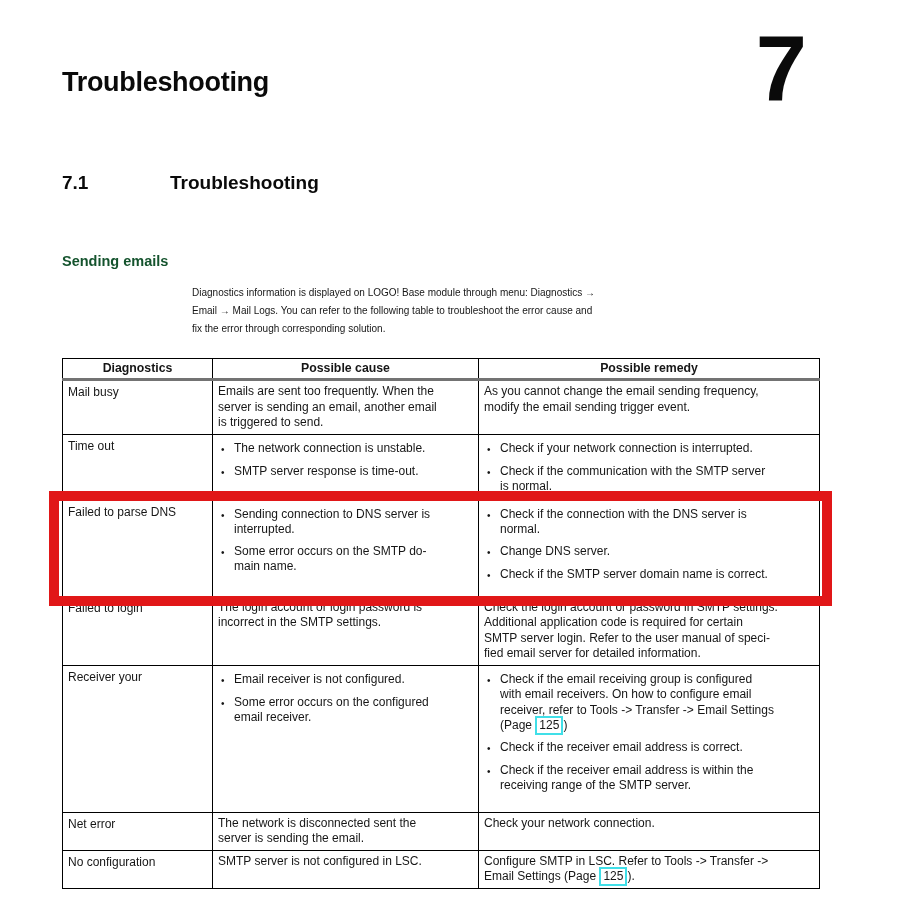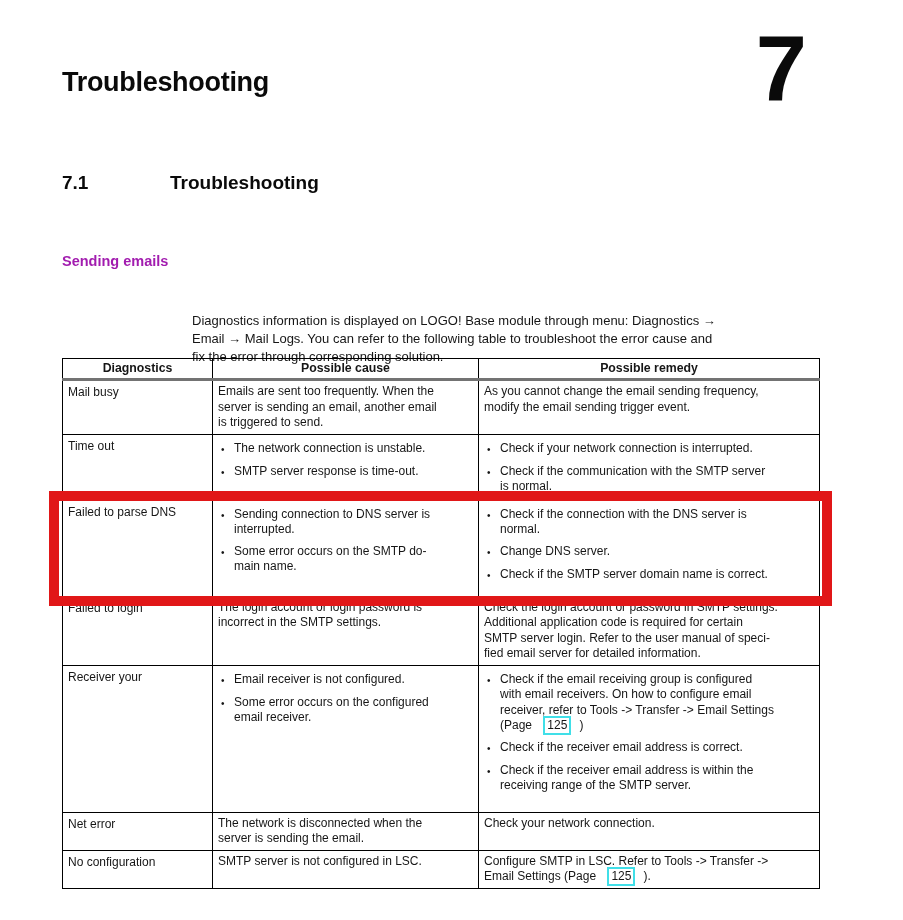--- a/index.html
+++ b/index.html
@@ -12,22 +12,22 @@
     position:absolute; top:22px; right:97px; font-size:92px; line-height:1;
     font-weight:bold; color:#0a0a0a; letter-spacing:-1px;
   }
   .title {
     position:absolute; left:62px; top:67px; font-size:27px; font-weight:bold;
     letter-spacing:-0.3px; color:#0a0a0a;
   }
   .sec-head { position:absolute; left:62px; top:172px; font-size:19px; font-weight:bold; color:#0a0a0a; }
   .sec-num { display:inline-block; width:108px; }
   .intro { position:absolute; left:192px; top:200px; width:660px; font-size:13px; line-height:18px; }
-  .subhead { position:absolute; left:62px; top:253px; font-size:14.5px; font-weight:bold; color:#a21caf; }
-  .bodytext { position:absolute; left:192px; top:284px; width:680px; font-size:13px; line-height:18px; white-space:pre-line;margin-top:28px; }
+  .subhead { position:absolute; left:62px; top:253px; font-size:14.5px; font-weight:bold; color:#14532d; }
+  .bodytext { position:absolute; left:192px; top:284px; width:680px; font-size:10px; line-height:18px; white-space:pre-line; }
 
   table.tbl {
     position:absolute; left:62px; top:358px; width:757px;
     border-collapse:collapse; table-layout:fixed; font-size:12px;
   }
   .tbl col.c1 { width:150px; } .tbl col.c2 { width:266px; } .tbl col.c3 { width:341px; }
   .tbl th, .tbl td { border:1px solid #000; vertical-align:top; }
   .tbl th {
     height:21px; font-size:12.3px; font-weight:bold; text-align:center;
     border-bottom:3px solid #737373; padding:2px 2px;
@@ -38,21 +38,21 @@
   .tbl tr.r4 td { height:147px; } .tbl tr.r5 td { height:36px; }
   .tbl tr.r6 td { height:35px; }
   td.diag { padding-top:4px; }
   td.txt, span.btxt { white-space:pre-line; line-height:15.5px; }
   td.bcell { padding-top:6px; }
   .bi { display:flex; }
   .bi + .bi { margin-top:6px; }
   .bdot { flex:0 0 16px; width:16px; padding-left:3px; font-size:10px; line-height:17px; }
   .btxt { flex:1 1 auto; line-height:17px; }
   .plink {
-    display:inline-block; border:2px solid #40dfe8; padding:0 2px; margin:-2px 8px;
+    display:inline-block; border:2px solid #40dfe8; padding:0 2px; margin:-2px 0;
     line-height:15px;
   }
   .hl-box {
     position:absolute; left:49px; top:491px; width:783px; height:115px;
     border:10px solid #e11718; background:transparent; z-index:5;
   }
 </style>
 </head>
 <body>
 
@@ -182,21 +182,21 @@
             </div>
           <div class="bi">
               <span class="bdot">•</span>
               <span class="btxt">Check if the receiver email address is within the
 receiving range of the SMTP server.</span>
             </div>
         </td>
       </tr>
       <tr class="r5">
         <td class="diag">Net error</td>
-        <td class="txt">The network is disconnected when the
+        <td class="txt">The network is disconnected sent the
 server is sending the email.</td>
         <td class="txt">Check your network connection.</td>
       </tr>
       <tr class="r6">
         <td class="diag">No configuration</td>
         <td class="txt">SMTP server is not configured in LSC.</td>
         <td class="txt"><span>Configure SMTP in LSC. Refer to Tools -&gt; Transfer -&gt;
 Email Settings (Page </span><span class="plink">125</span><span>).</span></td>
       </tr>
     </tbody>

